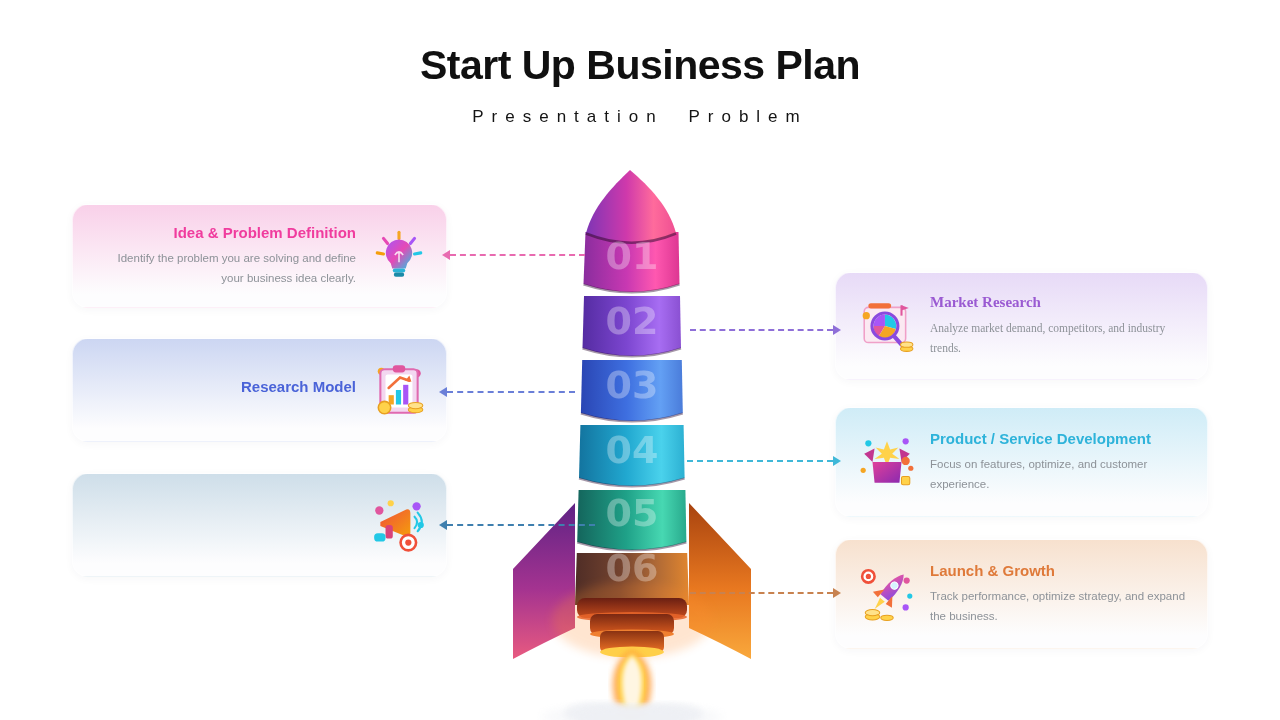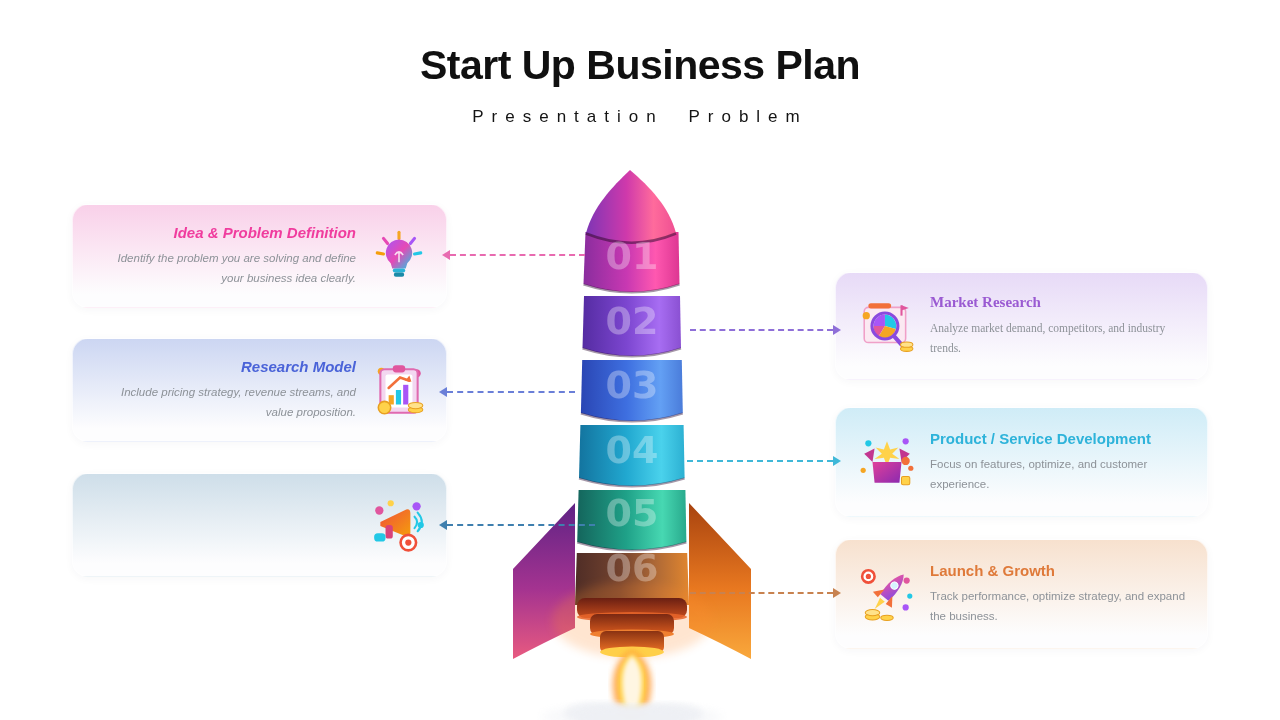--- a/index.html
+++ b/index.html
@@ -15,21 +15,21 @@
 
   
   .card { position:absolute; width:375px; height:104px; border-radius:16px;
           background:linear-gradient(180deg, var(--bg-top) 0%, #fdfdfe 88%);
           border:1px solid rgba(255,255,255,.65);
           box-shadow:0 2px 8px rgba(40,40,80,.04);
           display:flex; align-items:center; padding:14px 18px 14px 22px; z-index:3; }
   .card-left  { left:72px; }
   .card-right { left:835px; width:373px; }
   .card-text { flex:1 1 auto; min-width:0; }
-  .card-left .card-text { text-align:right; padding-right:14px;font-style:italic; }
+  .card-left .card-text { text-align:right; padding-right:14px; }
   .card-right .card-text { text-align:left; padding-left:14px; }
   .card-title { font-size:15px; font-weight:700; color:var(--accent); margin-bottom:8px; }
   .card-desc { font-size:11.5px; line-height:1.68; color:#8d9298; }
   .card-icon { flex:0 0 58px; width:58px; height:58px; }
   .card-icon svg { width:58px; height:58px; display:block; }
 
   
   .connector { position:absolute; height:0; border-top:2px dashed var(--line); z-index:5; }
   .connector .arrow { position:absolute; top:-6px; width:0; height:0; border-style:solid; }
   .connector.to-left .arrow { left:-8px; border-width:5px 8px 5px 0;
@@ -76,21 +76,20 @@
         <path d="M24 27 q4 -6 8 0 M28 24 v10" stroke="rgba(255,255,255,.8)" fill="none" stroke-width="1.5"></path>
         <rect x="22" y="40" width="12" height="4" rx="2" fill="#2ab3d6"></rect>
         <rect x="23" y="44" width="10" height="4" rx="2" fill="#1b8aa8"></rect>
       </svg>
     </div>
   </div>
 
   <div class="card card-left" style="top: 338px; --accent: #4a63d8; --bg-top: #ccd6f2;">
     <div class="card-text">
       <div class="card-title">Research Model</div>
-      <div class="card-desc">Include pricing strategy, revenue streams, and value proposition.</div>
     </div>
     <div class="card-icon">
       <svg viewBox="0 0 56 56">
         <circle cx="11" cy="10" r="3.5" fill="#f5a623"></circle>
         <circle cx="45" cy="12" r="4" fill="#e0569e"></circle>
         <rect x="10" y="8" width="36" height="42" rx="4" fill="#f3d7f0" stroke="#e06ab0" stroke-width="2"></rect>
         <rect x="15" y="13" width="26" height="32" rx="2" fill="#ffffff"></rect>
         <rect x="22" y="4" width="12" height="7" rx="3" fill="#e0569e"></rect>
         <rect x="18" y="33" width="5" height="9" fill="#f5a623"></rect>
         <rect x="25" y="28" width="5" height="14" fill="#22c8e6"></rect>

